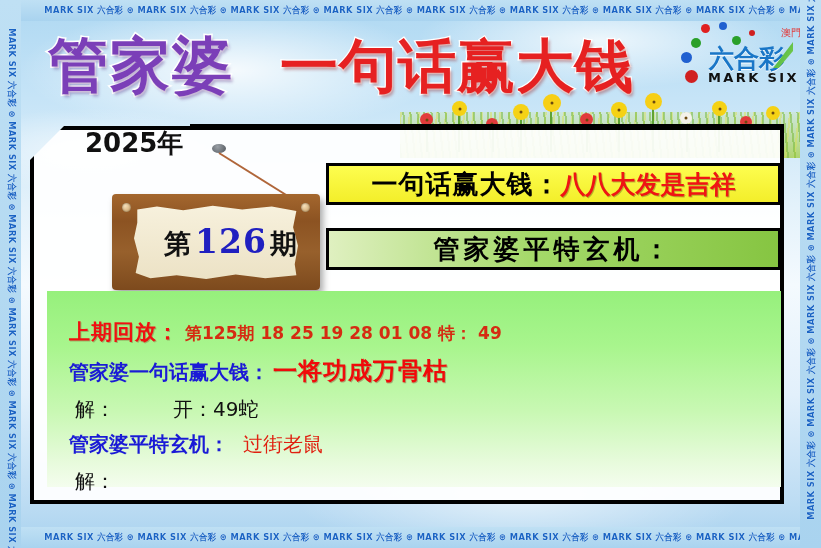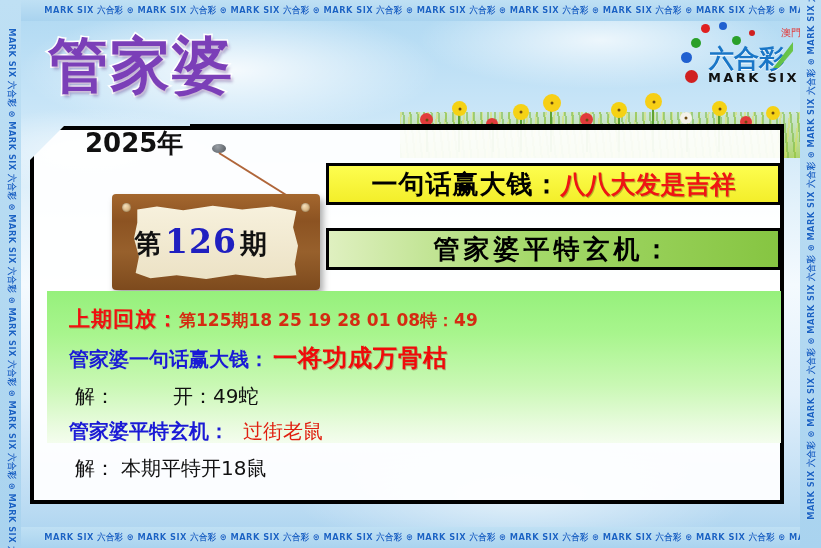--- a/index.html
+++ b/index.html
@@ -149,21 +149,21 @@
   .sign::before { left:10px; }
   .sign::after  { right:10px; }
   .paper {
     position:absolute; left:22px; top:11px; width:164px; height:74px;
     background:linear-gradient(180deg,#f7f1dd,#ece2c5);
     box-shadow:0 2px 4px rgba(0,0,0,.28);
     clip-path:polygon(2% 6%, 14% 2%, 30% 7%, 48% 1%, 66% 6%, 84% 2%, 99% 8%,
                       97% 30%, 100% 55%, 98% 80%, 99% 95%,
                       80% 99%, 62% 94%, 44% 100%, 26% 95%, 10% 99%, 1% 92%,
                       3% 70%, 0% 45%, 2% 24%);
-    display:flex; align-items:center; justify-content:flex-start;
+    display:flex; align-items:center; justify-content:flex-end;
   }
   .issue {
     font-size:27px; font-weight:bold; color:#111; letter-spacing:1px;
     font-family:"DejaVu Serif","Liberation Serif",serif;
     white-space:nowrap;
   }
   .issue .num {
     color:#2020c0; font-size:33px; font-family:"DejaVu Serif","Liberation Serif",serif;
     padding:0 3px;
   }
@@ -177,34 +177,34 @@
   }
   .banner-1 { top:163px; background:linear-gradient(180deg,#fdfd4f,#f3ee2a); }
   .banner-2 { top:228px; background:linear-gradient(90deg,#dff0c0 0%,#a5d96a 45%,#86c542 100%); }
   .banner .lbl { font-size:26px; font-weight:bold; color:#000; letter-spacing:1px; }
   .banner .val { font-size:25px; font-weight:bold; color:#ef1414; letter-spacing:0px;
     text-shadow:1px 1px 0 rgba(0,0,0,.25); }
   .banner-2 .lbl { letter-spacing:4px; }
 
   
   .greenbox {
-    position:absolute; left:47px; top:291px; width:734px; height:152px;
+    position:absolute; left:47px; top:291px; width:734px; height:196px;
     background:linear-gradient(180deg,#96f07c 0%,#a8f58d 28%,#c9f8b4 62%,#e8fbdd 88%,#f4fdee 100%);
-    padding:11px 0 0 0;
+    padding:24px 0 0 0;
   }
   .row { display:flex; align-items:baseline; white-space:nowrap; }
   .r1 { margin:3px 0 0 22px; }
   .r2 { margin:9px 11px 0 22px; }
   .r3 { margin:9px 0 0 28px; }
   .r4 { margin:8px 0 0 22px; }
   .r5 { margin:10px 0 0 28px; }
 
   .t-red-b   { font-size:21px; font-weight:bold; color:#f01010; letter-spacing:1px;
                text-shadow:1px 1px 0 rgba(110,0,0,.25); }
-  .t-red-sm  { font-size:17px; font-weight:bold; color:#d52b12; letter-spacing:0px; }
+  .t-red-sm  { font-size:17px; font-weight:bold; color:#d52b12; letter-spacing:0px; margin-left:6px; }
   .t-blue-b  { font-size:20px; font-weight:bold; color:#1a1ad6; letter-spacing:0px; }
   .t-red-big { font-size:24px; font-weight:bold; color:#f00a0a; letter-spacing:1px;
                text-shadow:1px 1px 0 rgba(110,0,0,.3); margin-left:4px; }
   .t-black   { font-size:20px; color:#111; letter-spacing:0px; }
   .t-red-mid { font-size:20px; font-weight:normal; color:#e02010; margin-left:14px; }
   .gap { display:inline-block; width:58px; }
 </style>
 </head>
 <body>
 
@@ -232,20 +232,21 @@
     <div class="fl" style="left:180px; bottom:32px; width:13px; height:13px; background:#e23b3b;"></div>
     <div class="fl" style="left:211px; bottom:40px; width:16px; height:16px; background:#f5d215;"></div>
     <div class="fl" style="left:245px; bottom:48px; width:17px; height:17px; background:#f7cf16;"></div>
     <div class="fl" style="left:280px; bottom:34px; width:12px; height:12px; background:#f4f2ea;"></div>
     <div class="fl" style="left:312px; bottom:42px; width:15px; height:15px; background:#f5d215;"></div>
     <div class="fl" style="left:340px; bottom:30px; width:12px; height:12px; background:#e23b3b;"></div>
     <div class="fl" style="left:366px; bottom:38px; width:14px; height:14px; background:#f5d215;"></div>
   </div>
 
   <div class="title-main">管家婆</div>
+  <div class="title-sub">一句话赢大钱</div>
 
   <div class="logo">
     <span class="dot" style="left:22px; top:2px;  width:9px;  height:9px;  background:#e02020;"></span>
     <span class="dot" style="left:40px; top:0px;  width:8px;  height:8px;  background:#2060d0;"></span>
     <span class="dot" style="left:12px; top:16px; width:10px; height:10px; background:#2aa02a;"></span>
     <span class="dot" style="left:53px; top:14px; width:9px;  height:9px;  background:#2aa02a;"></span>
     <span class="dot" style="left:70px; top:8px;  width:6px;  height:6px;  background:#d02020;"></span>
     <span class="dot" style="left:2px;  top:30px; width:11px; height:11px; background:#2060d0;"></span>
     <span class="dot" style="left:6px;  top:48px; width:13px; height:13px; background:#d02020;"></span>
     <span class="logo-region">澳門</span>
@@ -301,21 +302,20 @@
       <span class="t-black">49蛇</span>
     </div>
 
     <div class="row r4">
       <span class="t-blue-b">管家婆平特玄机：</span>
       <span class="t-red-mid">过街老鼠</span>
     </div>
 
     <div class="row r5">
       <span class="t-black">解：</span>
-      <span class="t-black" style="margin-left:6px;">本期平特开18鼠</span>
     </div>
 
   </div>
 
   <div class="border-strip bs-top">
     <span class="strip-text">MARK SIX 六合彩 ⊛ MARK SIX 六合彩 ⊛ MARK SIX 六合彩 ⊛ MARK SIX 六合彩 ⊛ MARK SIX 六合彩 ⊛ MARK SIX 六合彩 ⊛ MARK SIX 六合彩 ⊛ MARK SIX 六合彩 ⊛ MARK SIX 六合彩 ⊛ MARK SIX 六合彩 ⊛ MARK SIX 六合彩 ⊛</span>
   </div>
   <div class="border-strip bs-bottom">
     <span class="strip-text">MARK SIX 六合彩 ⊛ MARK SIX 六合彩 ⊛ MARK SIX 六合彩 ⊛ MARK SIX 六合彩 ⊛ MARK SIX 六合彩 ⊛ MARK SIX 六合彩 ⊛ MARK SIX 六合彩 ⊛ MARK SIX 六合彩 ⊛ MARK SIX 六合彩 ⊛ MARK SIX 六合彩 ⊛ MARK SIX 六合彩 ⊛</span>
   </div>

